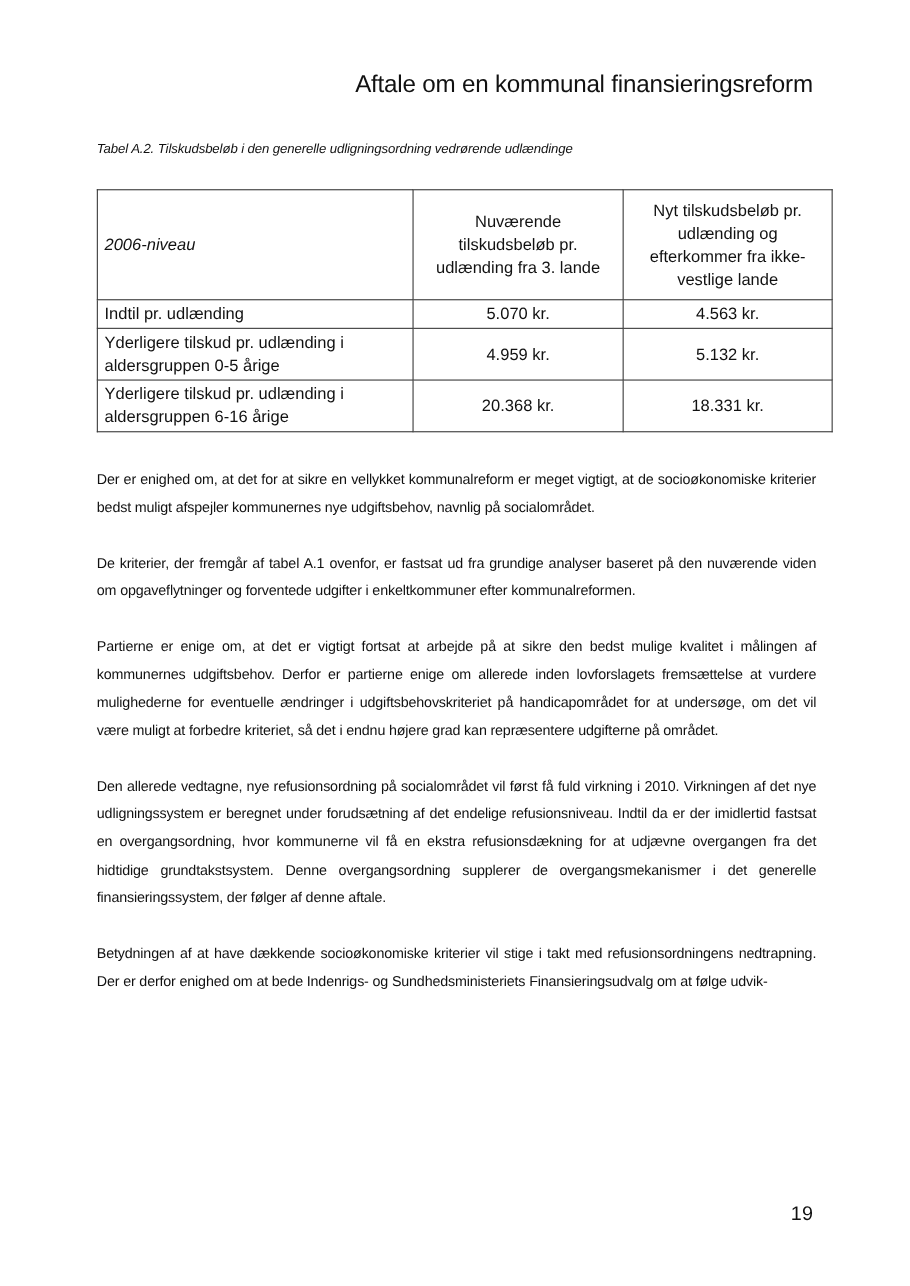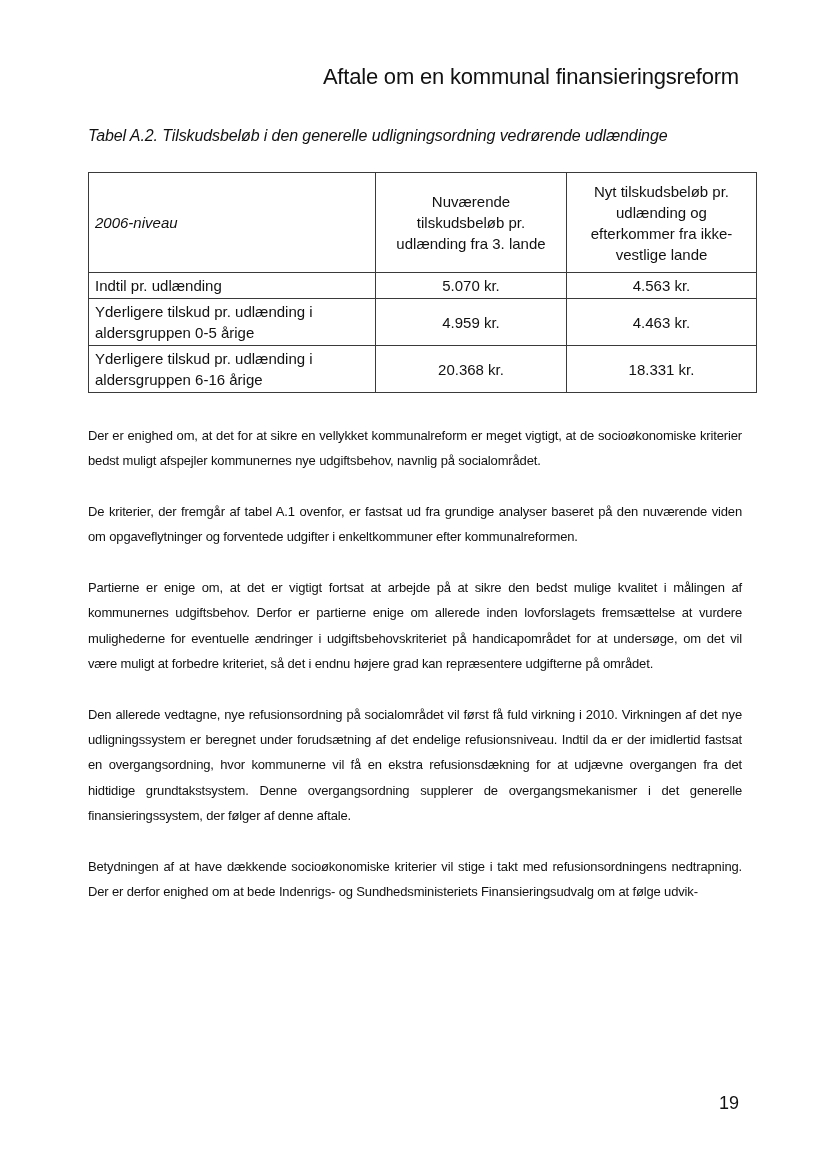--- a/index.html
+++ b/index.html
@@ -6,21 +6,21 @@
     body {
       width: 827px; height: 1169px; position: relative; overflow: hidden;
       font-family: "Liberation Sans", sans-serif; color: #111111;
     }
     .running-header {
       position: absolute; top: 64px; right: 88px;
       font-size: 22px; letter-spacing: -0.2px;
     }
     .caption {
       position: absolute; top: 125px; left: 88px; width: 668px;
-      font-size: 16px; font-style: italic; line-height: 21px;
+      font-size: 12px; font-style: italic; line-height: 21px;
       text-align: justify; text-align-last: left; letter-spacing: -0.1px;
     }
     table.data-table {
       position: absolute; top: 172px; left: 88px; width: 668px;
       border-collapse: collapse; font-size: 15px; table-layout: fixed;
     }
     table.data-table td {
       border: 1.4px solid #3a3a3a; padding: 2px 6px; line-height: 21px;
       vertical-align: middle;
     }
@@ -56,21 +56,21 @@
     <td class="head" style="padding:0 12px;">Nyt tilskudsbeløb pr. udlænding og efterkommer fra ikke-vestlige lande</td>
   </tr>
   <tr>
     <td>Indtil pr. udlænding</td>
     <td class="num">5.070 kr.</td>
     <td class="num">4.563 kr.</td>
   </tr>
   <tr>
     <td>Yderligere tilskud pr. udlænding i aldersgruppen 0-5 årige</td>
     <td class="num">4.959 kr.</td>
-    <td class="num">4.463 kr.</td>
+    <td class="num">5.132 kr.</td>
   </tr>
   <tr>
     <td>Yderligere tilskud pr. udlænding i aldersgruppen 6-16 årige</td>
     <td class="num">20.368 kr.</td>
     <td class="num">18.331 kr.</td>
   </tr>
 </tbody>
   </table>
 
 <div class="body">

